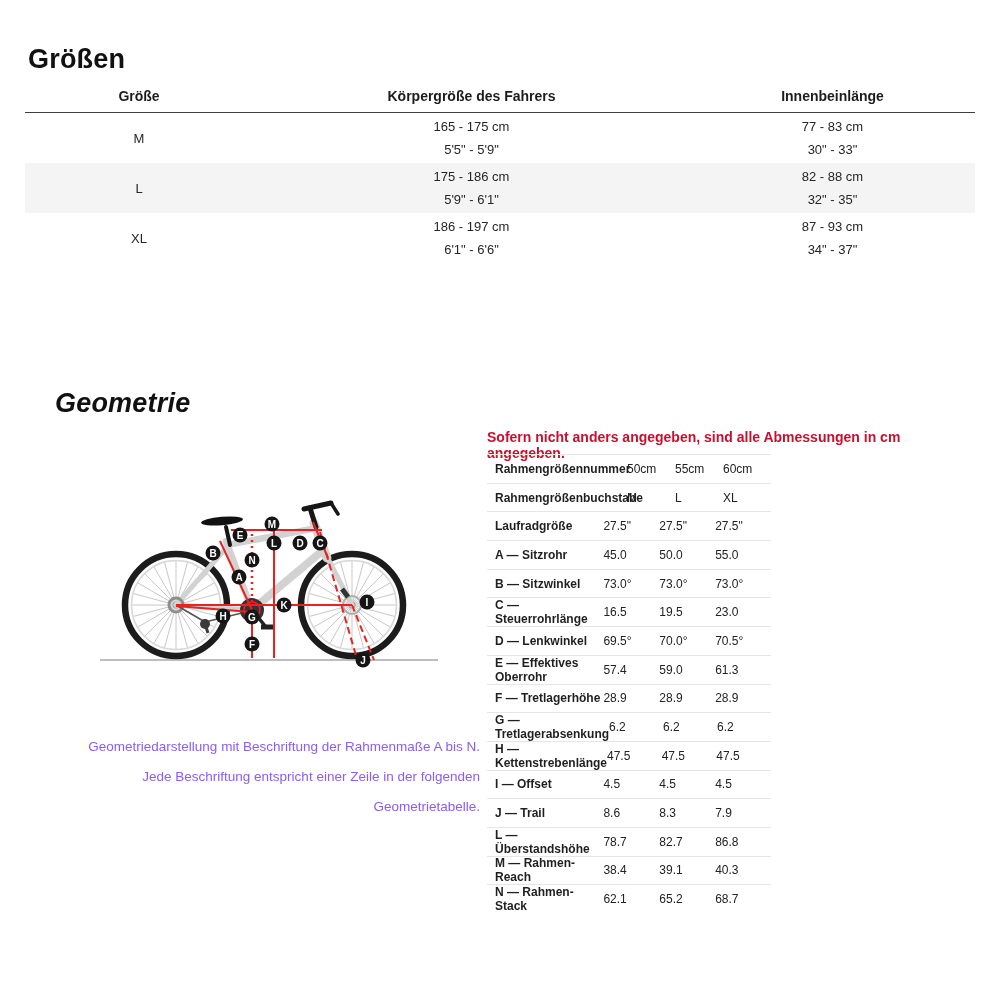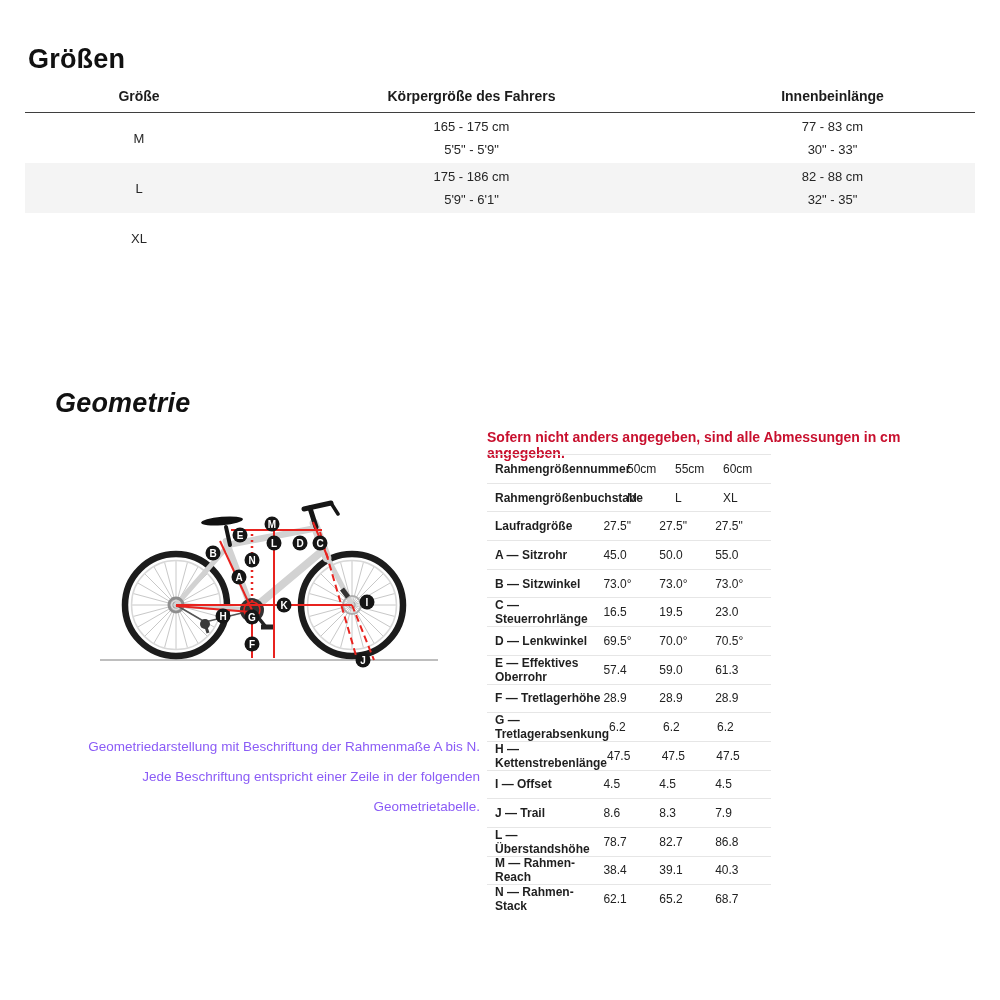--- a/index.html
+++ b/index.html
@@ -75,20 +75,28 @@
       <div>175 - 186 cm</div>
       <div>5'9" - 6'1"</div>
     </div>
     <div class="sc3">
       <div>82 - 88 cm</div>
       <div>32" - 35"</div>
     </div>
   </div>
   <div class="srow">
     <div class="sc1">XL</div>
+    <div class="sc2">
+      <div>186 - 197 cm</div>
+      <div>6'1" - 6'6"</div>
+    </div>
+    <div class="sc3">
+      <div>87 - 93 cm</div>
+      <div>34" - 37"</div>
+    </div>
   </div>
 </div>
 
 <h1 class="h1" id="geo-title">Geometrie</h1>
 
 <div id="geo-note">Sofern nicht anders angegeben, sind alle Abmessungen in cm angegeben.</div>
 
 <svg id="diagram" viewBox="95 485 350 200" xmlns="http://www.w3.org/2000/svg">
   <defs>
     <g id="wheel">

